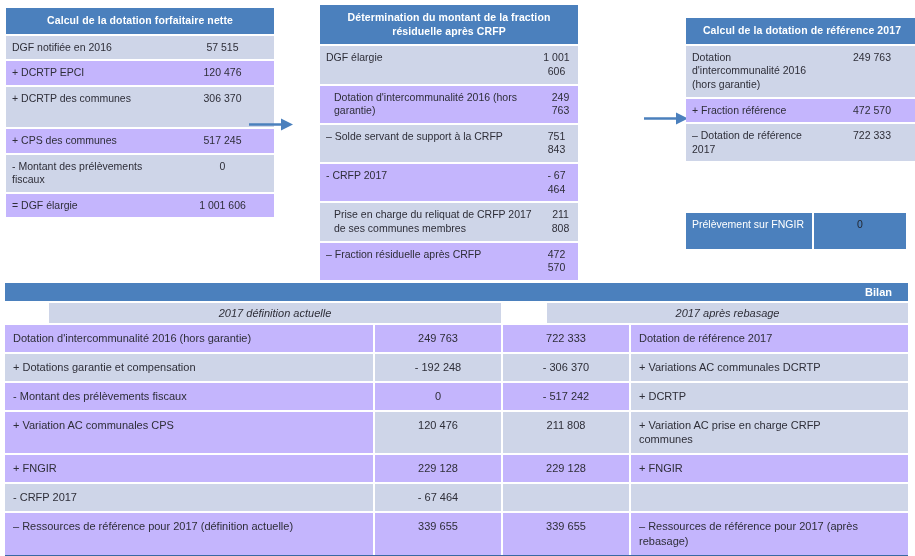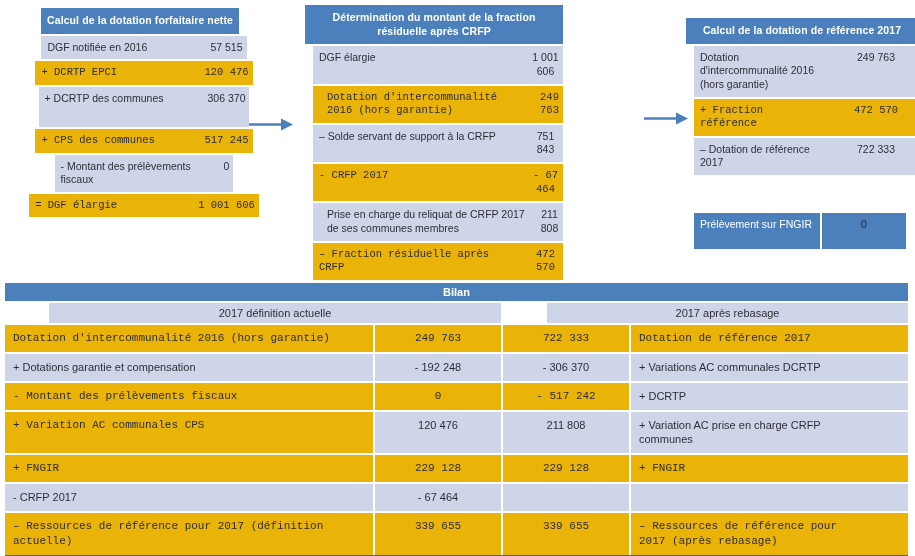--- a/index.html
+++ b/index.html
@@ -7,33 +7,33 @@
     position:relative; width:915px; height:556px; background:#ffffff;
     font-family:"Liberation Sans", sans-serif; color:#2e2e38; overflow:hidden;
   }
 
   
   .mini { position:absolute; display:flex; flex-direction:column; gap:2px; }
   .mini-header {
     background:#4b80bd; color:#ffffff; font-weight:bold; font-size:10.5px;
     text-align:center; padding:6px 6px; line-height:1.3; letter-spacing:0.1px;
   }
-  .mini-row { display:flex; gap:2px;margin-left:8px; }
+  .mini-row { display:flex; gap:2px; }
   .mini-row .lbl { padding:5px 6px; font-size:10.5px; line-height:1.3; }
   .mini-row .val {
     flex:1; padding:5px 4px; font-size:10.5px; line-height:1.3;
     display:flex; justify-content:center; align-items:flex-start; text-align:center;
   }
   .dark { background:#ced5e8; }
-  .light { background:#eab308;font-family:Liberation Mono, monospace; }
+  .light { background:#c4b5fd; }
   .blue-cell { background:#4b80bd; }
 
-  #t1 { left:6px;  top:8px;  width:268px;align-items:center; }
+  #t1 { left:6px;  top:8px;  width:268px; }
   #t1 .lbl { flex:0 0 151px; }
-  #t2 { left:305px; top:5px;  width:258px; }
+  #t2 { left:320px; top:5px;  width:258px; }
   #t2 .lbl { flex:0 0 201px; }
   #t3 { left:686px; top:18px; width:232px; }
   #t3 .lbl { flex:0 0 126px; }
 
   .h2 { min-height:30px; }
   .ind4 .lbl { }
   .ind8 .lbl { padding-left:14px; }
 
   
   #fngir { left:686px; top:213px; width:220px;border-radius:18px; }
@@ -46,24 +46,24 @@
   #arrow2 { left:642px; top:110px; }
 
   
   .bilan {
     position:absolute; left:5px; top:283px; width:903px;
     display:grid; grid-template-columns:368px 126px 126px 1fr; gap:2px;
     border-bottom:3px solid #3a69a2;
   }
   .bilan-header {
     grid-column:1 / -1; background:#4b80bd; color:#ffffff; font-weight:bold;
-    font-size:11px; text-align:center; padding:3px 16px;
+    font-size:11px; text-align:right; padding:3px 16px;
   }
   .bilan-sub {
-    font-size:11px; text-align:center; padding:4px 7px;margin-left:44px;
+    font-style:italic; font-size:11px; text-align:center; padding:4px 7px;margin-left:44px;
   }
   .sub-left  { grid-column:1 / 3; }
   .sub-right { grid-column:3 / -1; }
   .bilan .cell { font-size:11px; line-height:1.35; padding:6px 8px; min-height:14px; }
   .bilan .c-lbl  { text-align:left; }
   .bilan .c-val  { text-align:center; padding-left:4px; padding-right:4px; }
   .bilan .c-rlbl { text-align:left; padding-right:42px; }
 </style>
 </head>
 <body>

